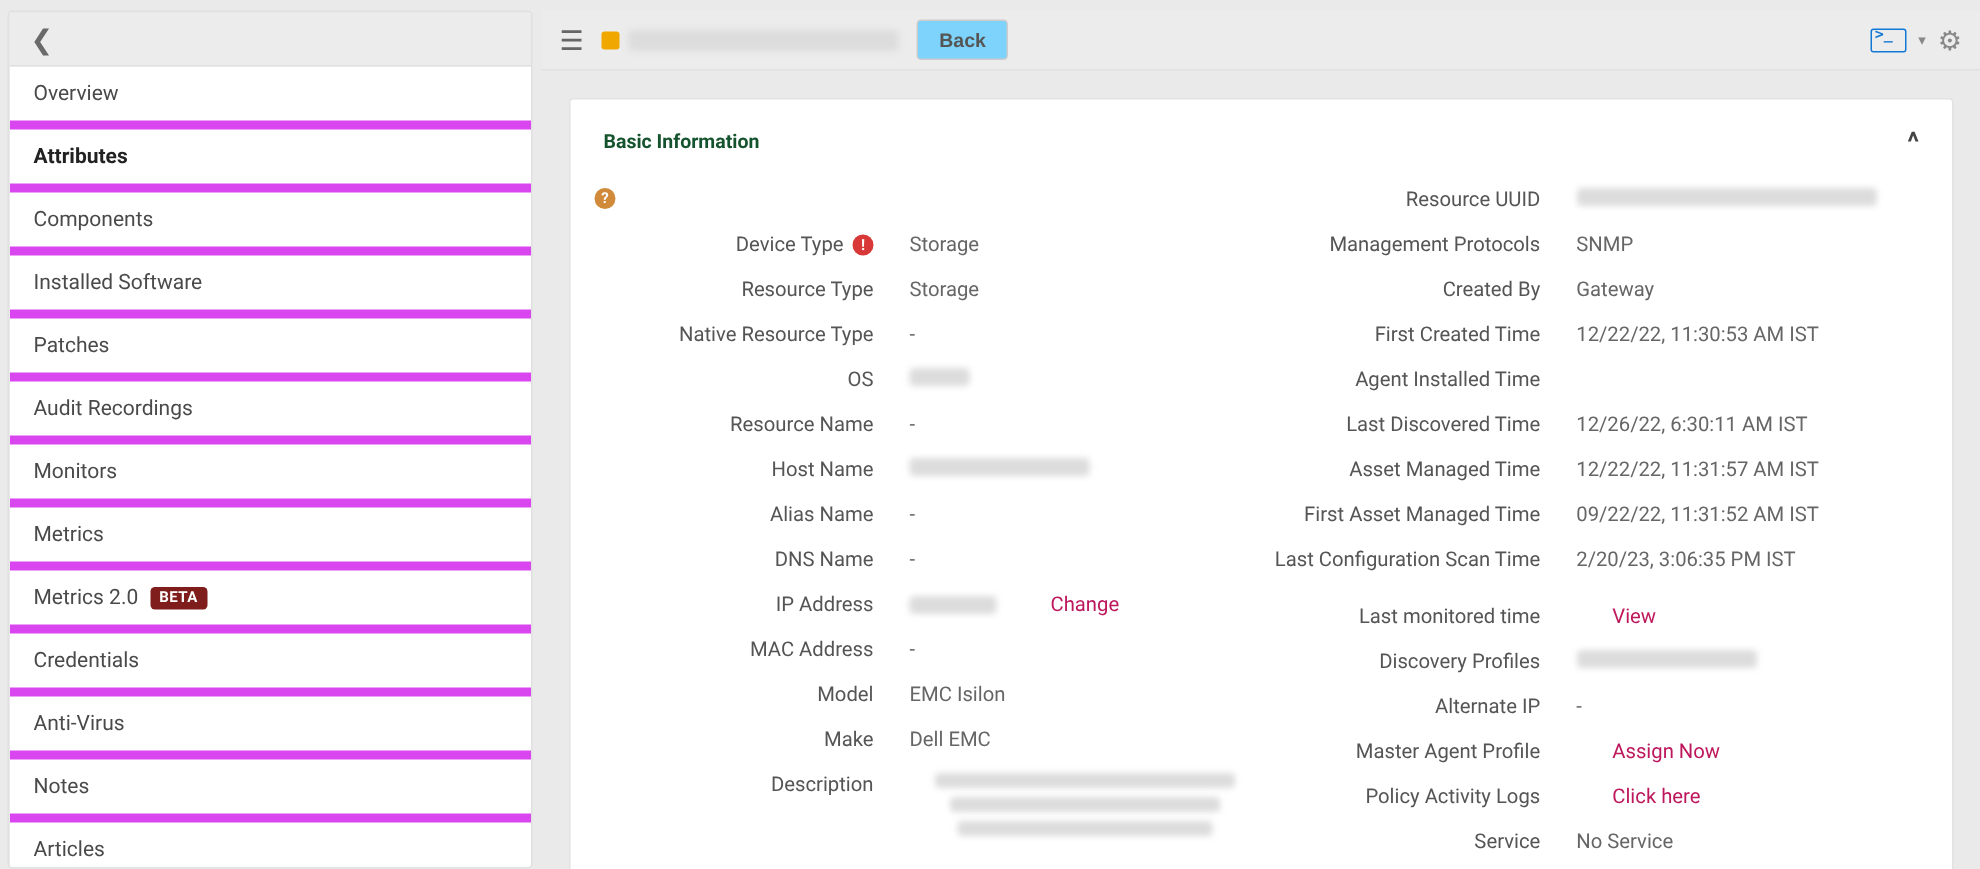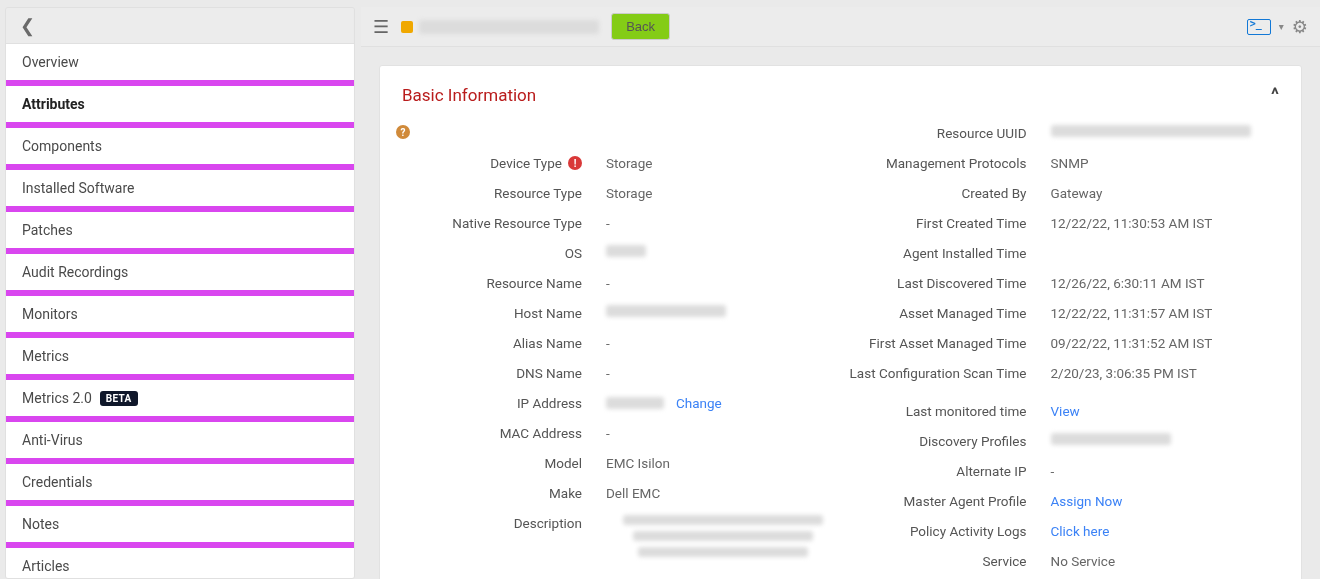--- a/index.html
+++ b/index.html
@@ -48,21 +48,21 @@
     padding: 10px 16px;
     border-bottom: 6px solid #d946ef;
     color: #4a4a4a;
     cursor: pointer;
     display: flex;
     align-items: flex-end;
     gap: 8px;
   }
   .nav li.active { font-weight: 700; color: #222; }
   .badge-beta {
-    background: #0f172a;
+    background: #7f1d1d;
     color: #fff;
     font-size: 10px;
     font-weight: 700;
     padding: 2px 6px;
     border-radius: 3px;
     letter-spacing: 0.3px;
   }
   
   .main {
     flex: 1;
@@ -92,27 +92,28 @@
   .device-dot {
     width: 12px; height: 12px; background: #f0a800; border-radius: 2px;
   }
   .device-name-blur {
     width: 180px; height: 14px;
     background: #dcdcdc;
     border-radius: 3px;
     filter: blur(2px);
   }
   .btn-back {
-    background: #84cc16;
+    background: #7dd3fc;
     border: 1px solid #ccc;
     border-radius: 3px;
     padding: 5px 14px;
     color: #555;
     cursor: pointer;
     font-size: 13px;
+    font-weight: bold;
   }
   .spacer { flex: 1; }
   .tool-icons {
     display: flex;
     align-items: center;
     gap: 8px;
   }
   .term-icon {
     width: 24px; height: 16px;
     border: 1.5px solid #1278d6;
@@ -151,23 +152,23 @@
     border-radius: 3px;
     padding: 18px 0 24px 0;
   }
   .panel-header {
     display: flex;
     align-items: center;
     justify-content: space-between;
     padding: 0 22px 14px 22px;
   }
   .panel-title {
-    font-size: 17px;
-    font-weight: 400;
-    color: #b91c1c;
+    font-size: 13px;
+    font-weight: 700;
+    color: #14532d;
   }
   .collapse-caret {
     font-size: 18px;
     color: #444;
     cursor: pointer;
     font-weight: bold;
   }
   .cols {
     display: flex;
     padding: 0 16px;
@@ -193,21 +194,21 @@
     gap: 6px;
   }
   .val {
     flex: 1;
     color: #666;
     font-size: 13.5px;
     display: flex;
     align-items: center;
     gap: 12px;
   }
-  .link { color: #3b82f6; cursor: pointer; }
+  .link { color: #be185d; cursor: pointer; margin-left: 24px; }
   .help-dot {
     width: 14px; height: 14px;
     background: #d08a3a;
     border-radius: 50%;
     display: inline-flex;
     align-items: center; justify-content: center;
     color: #fff; font-size: 10px; font-weight: bold;
   }
   .err-dot {
     width: 14px; height: 14px;
@@ -262,24 +263,24 @@
           <span>Monitors</span>
         </li>
       <li>
           <span>Metrics</span>
         </li>
       <li>
         <span>Metrics 2.0</span>
         <span class="badge-beta">BETA</span>
       </li>
       <li>
+          <span>Credentials</span>
+        </li>
+      <li>
           <span>Anti-Virus</span>
-        </li>
-      <li>
-          <span>Credentials</span>
         </li>
       <li>
           <span>Notes</span>
         </li>
       <li>
           <span>Articles</span>
         </li>
     </ul>
   </aside>
 

